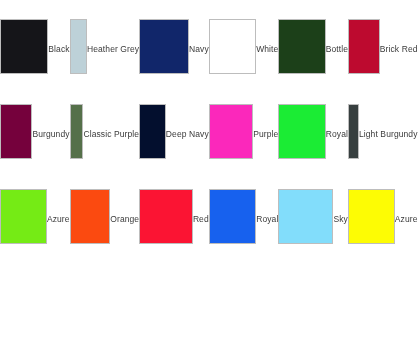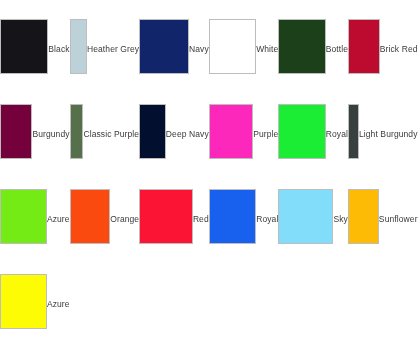--- a/index.html
+++ b/index.html
@@ -114,20 +114,16 @@
     </div>
     <div class="swatch-cell">
       <span class="swatch-chip" style="background-color: rgb(23, 97, 238); border-color: rgb(189, 189, 189);"></span>
       <span class="swatch-label">Royal</span>
     </div>
     <div class="swatch-cell">
       <span class="swatch-chip" style="background-color: rgb(130, 221, 251); border-color: rgb(189, 189, 189);"></span>
       <span class="swatch-label">Sky</span>
     </div>
     <div class="swatch-cell">
-      <span class="swatch-chip" style="background-color: rgb(253, 187, 5); border-color: rgb(189, 189, 189);"></span>
-      <span class="swatch-label">Sunflower</span>
-    </div>
-    <div class="swatch-cell">
       <span class="swatch-chip" style="background-color: rgb(253, 252, 4); border-color: rgb(189, 189, 189);"></span>
       <span class="swatch-label">Azure</span>
     </div>
   </div>
 
 </body></html>

